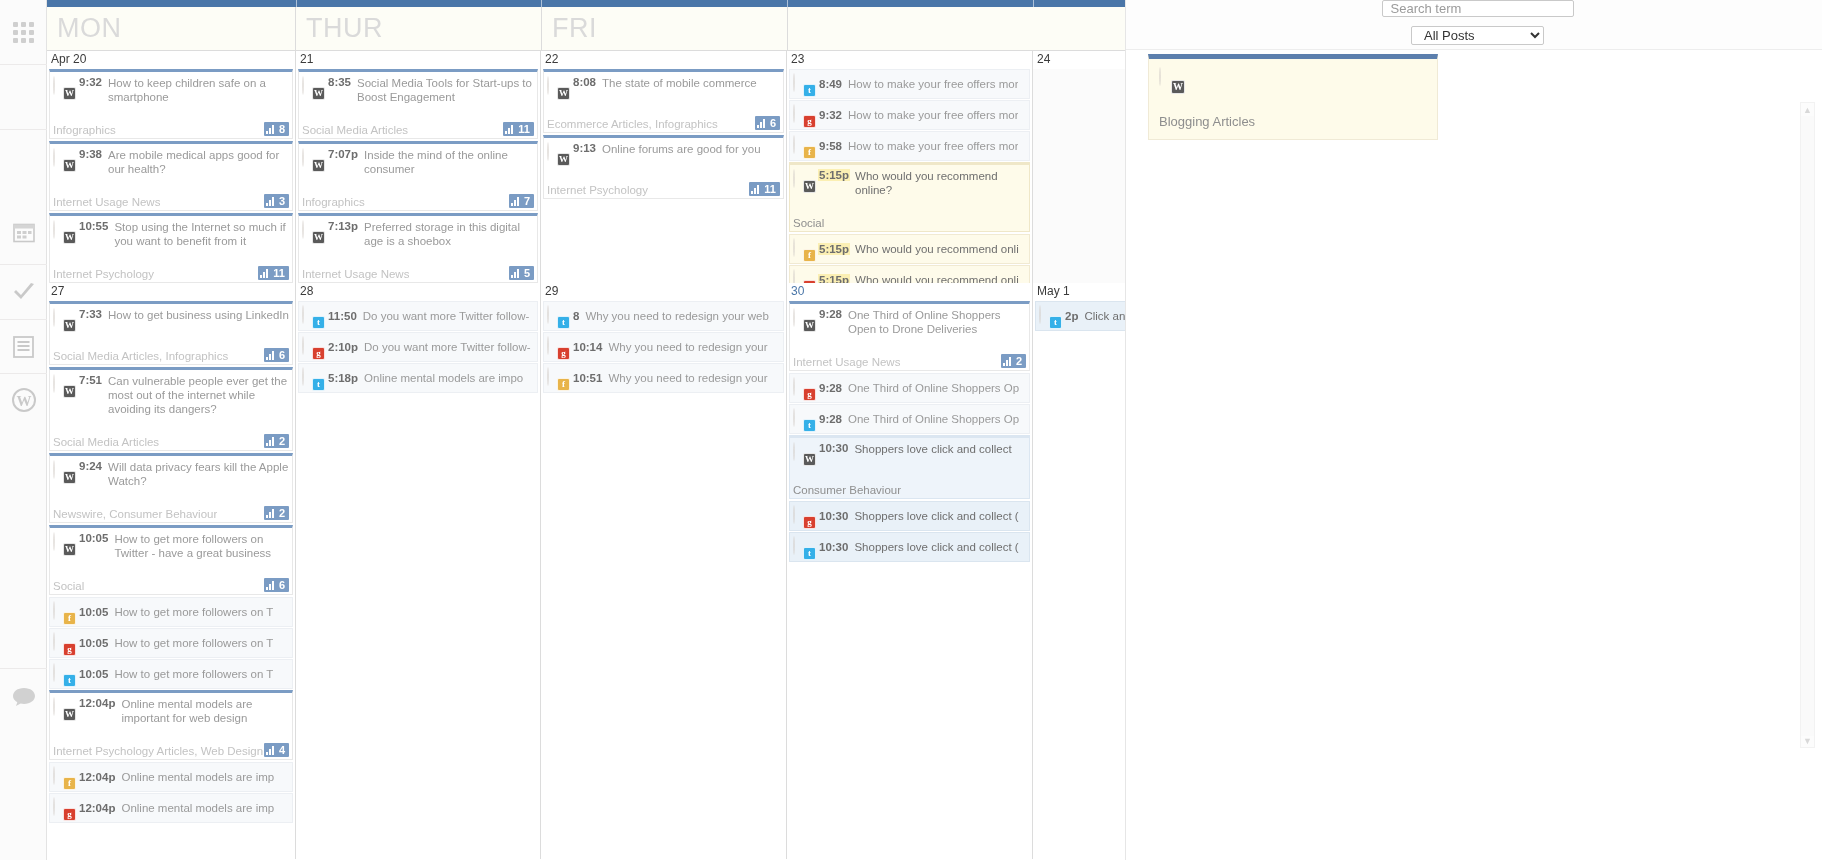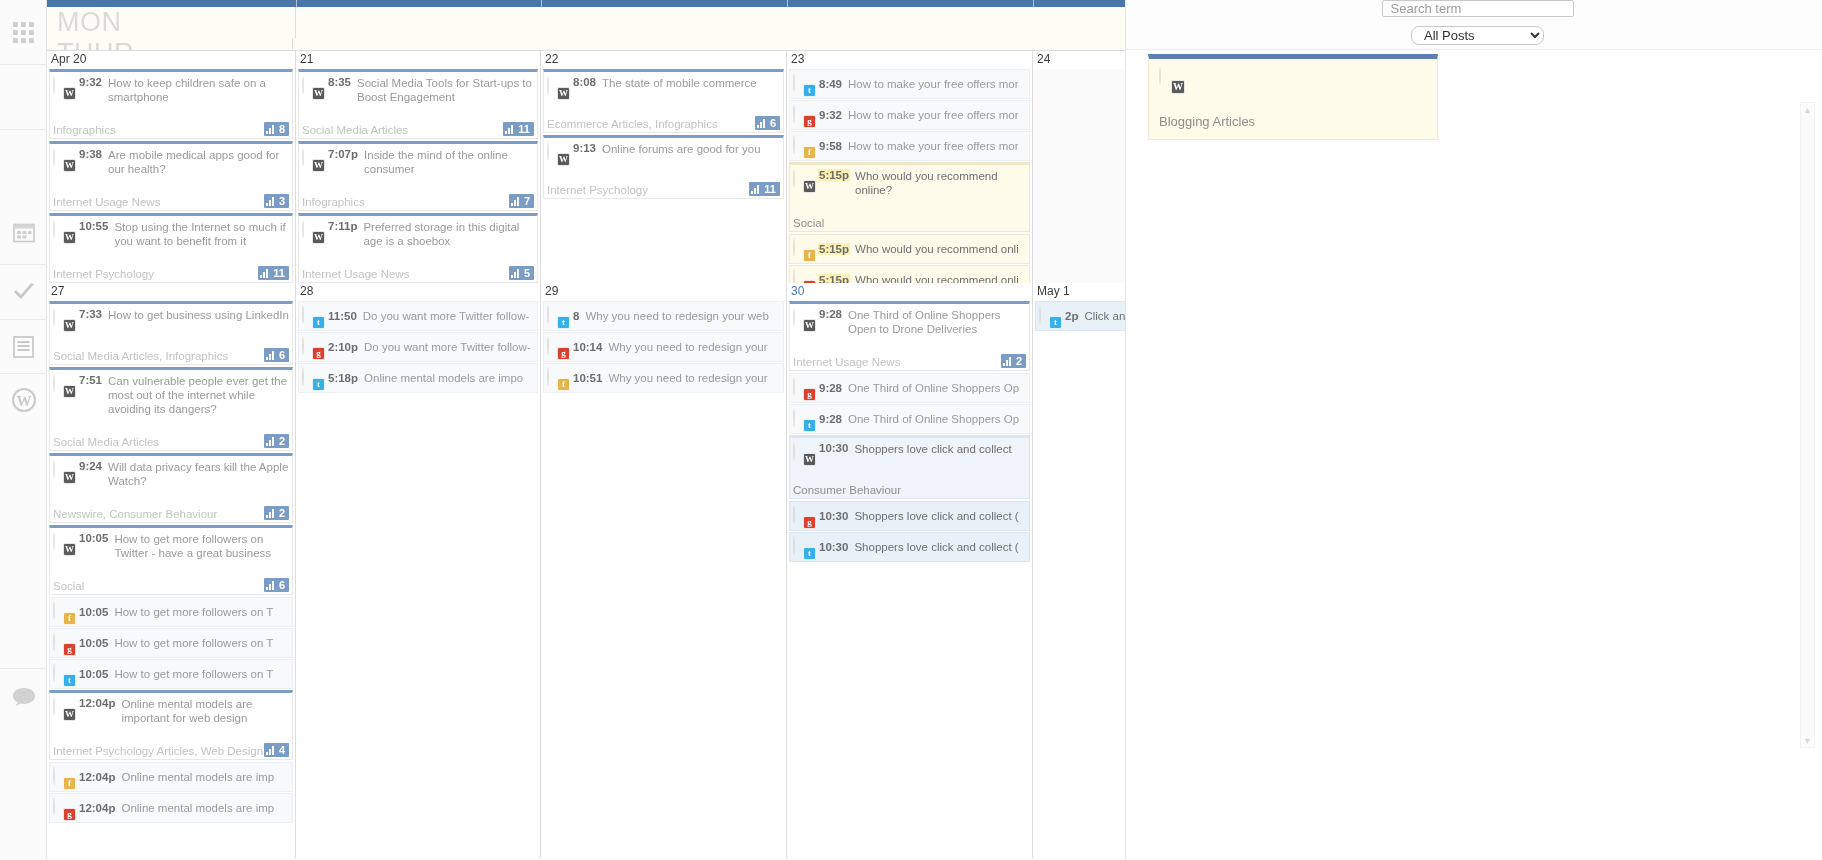--- a/index.html
+++ b/index.html
@@ -40,21 +40,20 @@
     position:absolute; left:0; top:0; width:100%; height:7px;
     background:#4a76a8;
   }
   #topbar .seg { position:absolute; top:0; height:7px; width:1px; background:#ffffff; opacity:.55; }
 
   .grid-head {
     position:absolute; top:7px; left:0; height:44px; width:100%;
     display:flex;
     background:#fdfdf6;
     border-bottom:1px solid #dcdcdc;
-    flex-direction:column;
   }
   .grid-head .hcell {
     border-right:1px solid #dcdcdc;
     display:flex; align-items:center;
     padding-left:10px;
   }
   .dayname {
     font-size:27px; color:#dadada; letter-spacing:.5px; font-weight:400;
   }
 
@@ -163,21 +162,21 @@
   }
   .tb-input {
     width:192px; height:29px;
     border:1px solid #c9c9c9; border-radius:2px;
     padding:0 8px; font-size:13px; color:#555; background:#fff;
     font-family:"Liberation Sans", sans-serif;
   }
   .tb-input::placeholder { color:#9b9b9b; }
   .tb-select {
     width:133px; height:29px;
-    border:1px solid #c9c9c9; border-radius:8px;
+    border:1px solid #c9c9c9; border-radius:2px;
     padding:0 4px 0 8px; font-size:13px; color:#333; background:#fff;
     font-family:"Liberation Sans", sans-serif;
   }
   .tb-spacer { flex:1 1 auto; }
   .cal-off-icon { opacity:.5; cursor:pointer; }
 
   #panel-body { position:relative; height:810px; background:#fff; padding:8px 0 0 0; }
   .panel-card {
     position:absolute; left:22px; top:4px; width:290px;
     background:#fefbea; border:1px solid #f0ead6;
@@ -379,21 +378,21 @@
                     <i></i>
                     <i></i>
                   </span>
                   <span>7</span>
                 </span>
               </div>
             </div>
             <div class="ev">
               <div class="ev-row">
                 <span class="av"><span class="face grey"></span><span class="badge b-wp">W</span></span>
-                <span class="ev-time">7:11p</span>
+                <span class="ev-time">7:13p</span>
                 <span class="ev-title">Preferred storage in this digital age is a shoebox</span>
               </div>
               <div class="ev-foot">
                 <span class="ev-cat">Internet Usage News</span>
                 <span class="ev-count">
                   <span class="bars">
                     <i></i>
                     <i></i>
                     <i></i>
                   </span>

